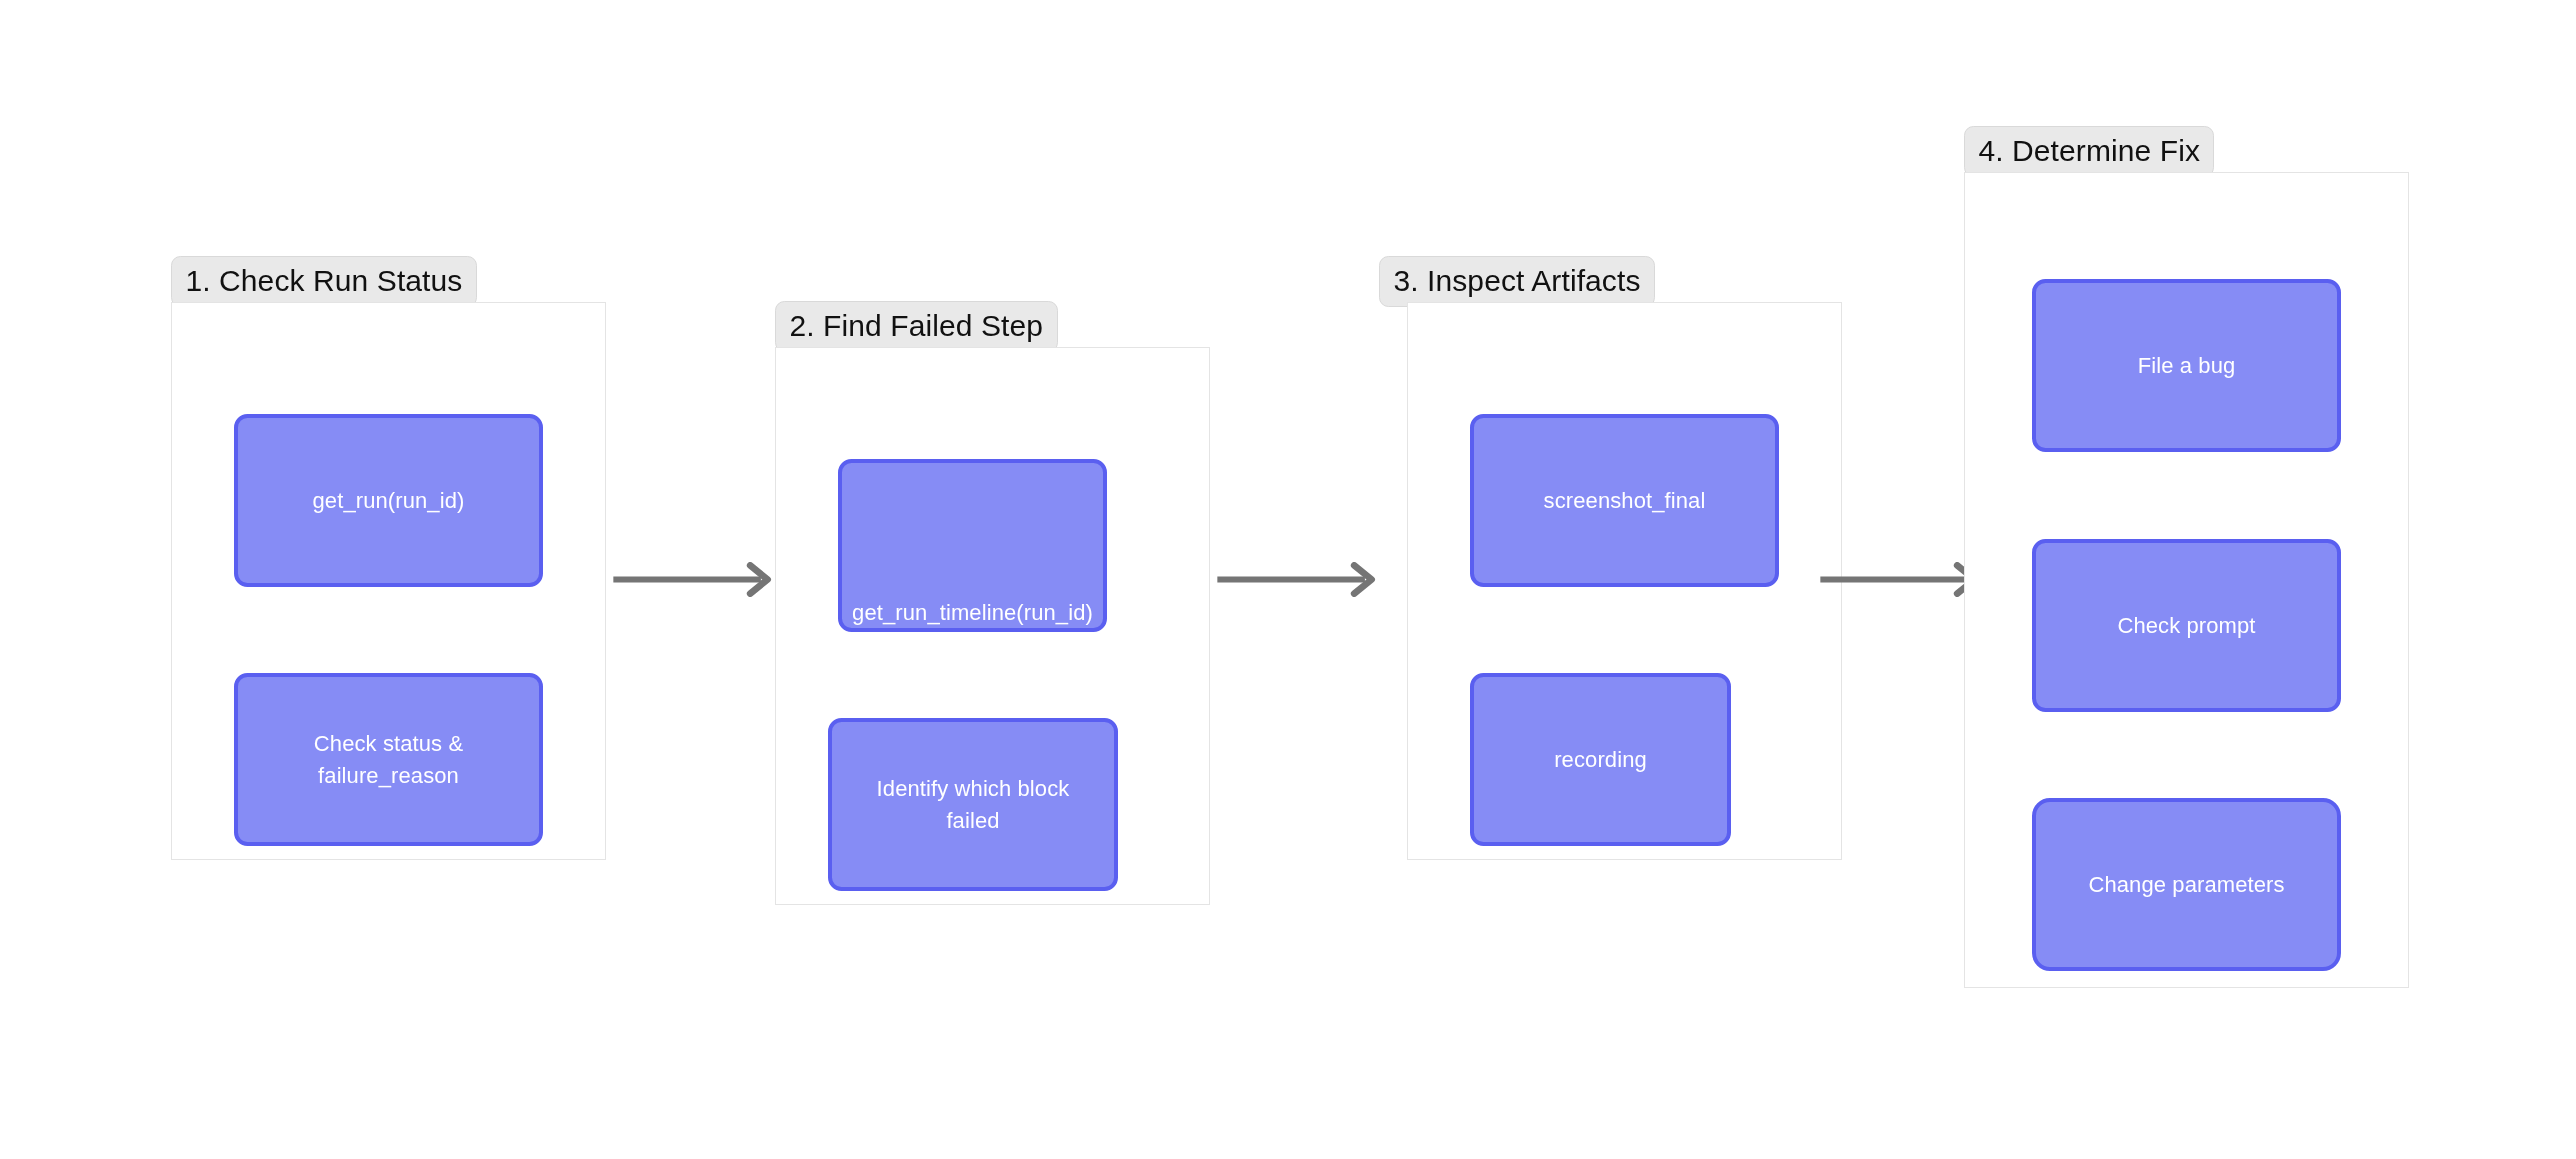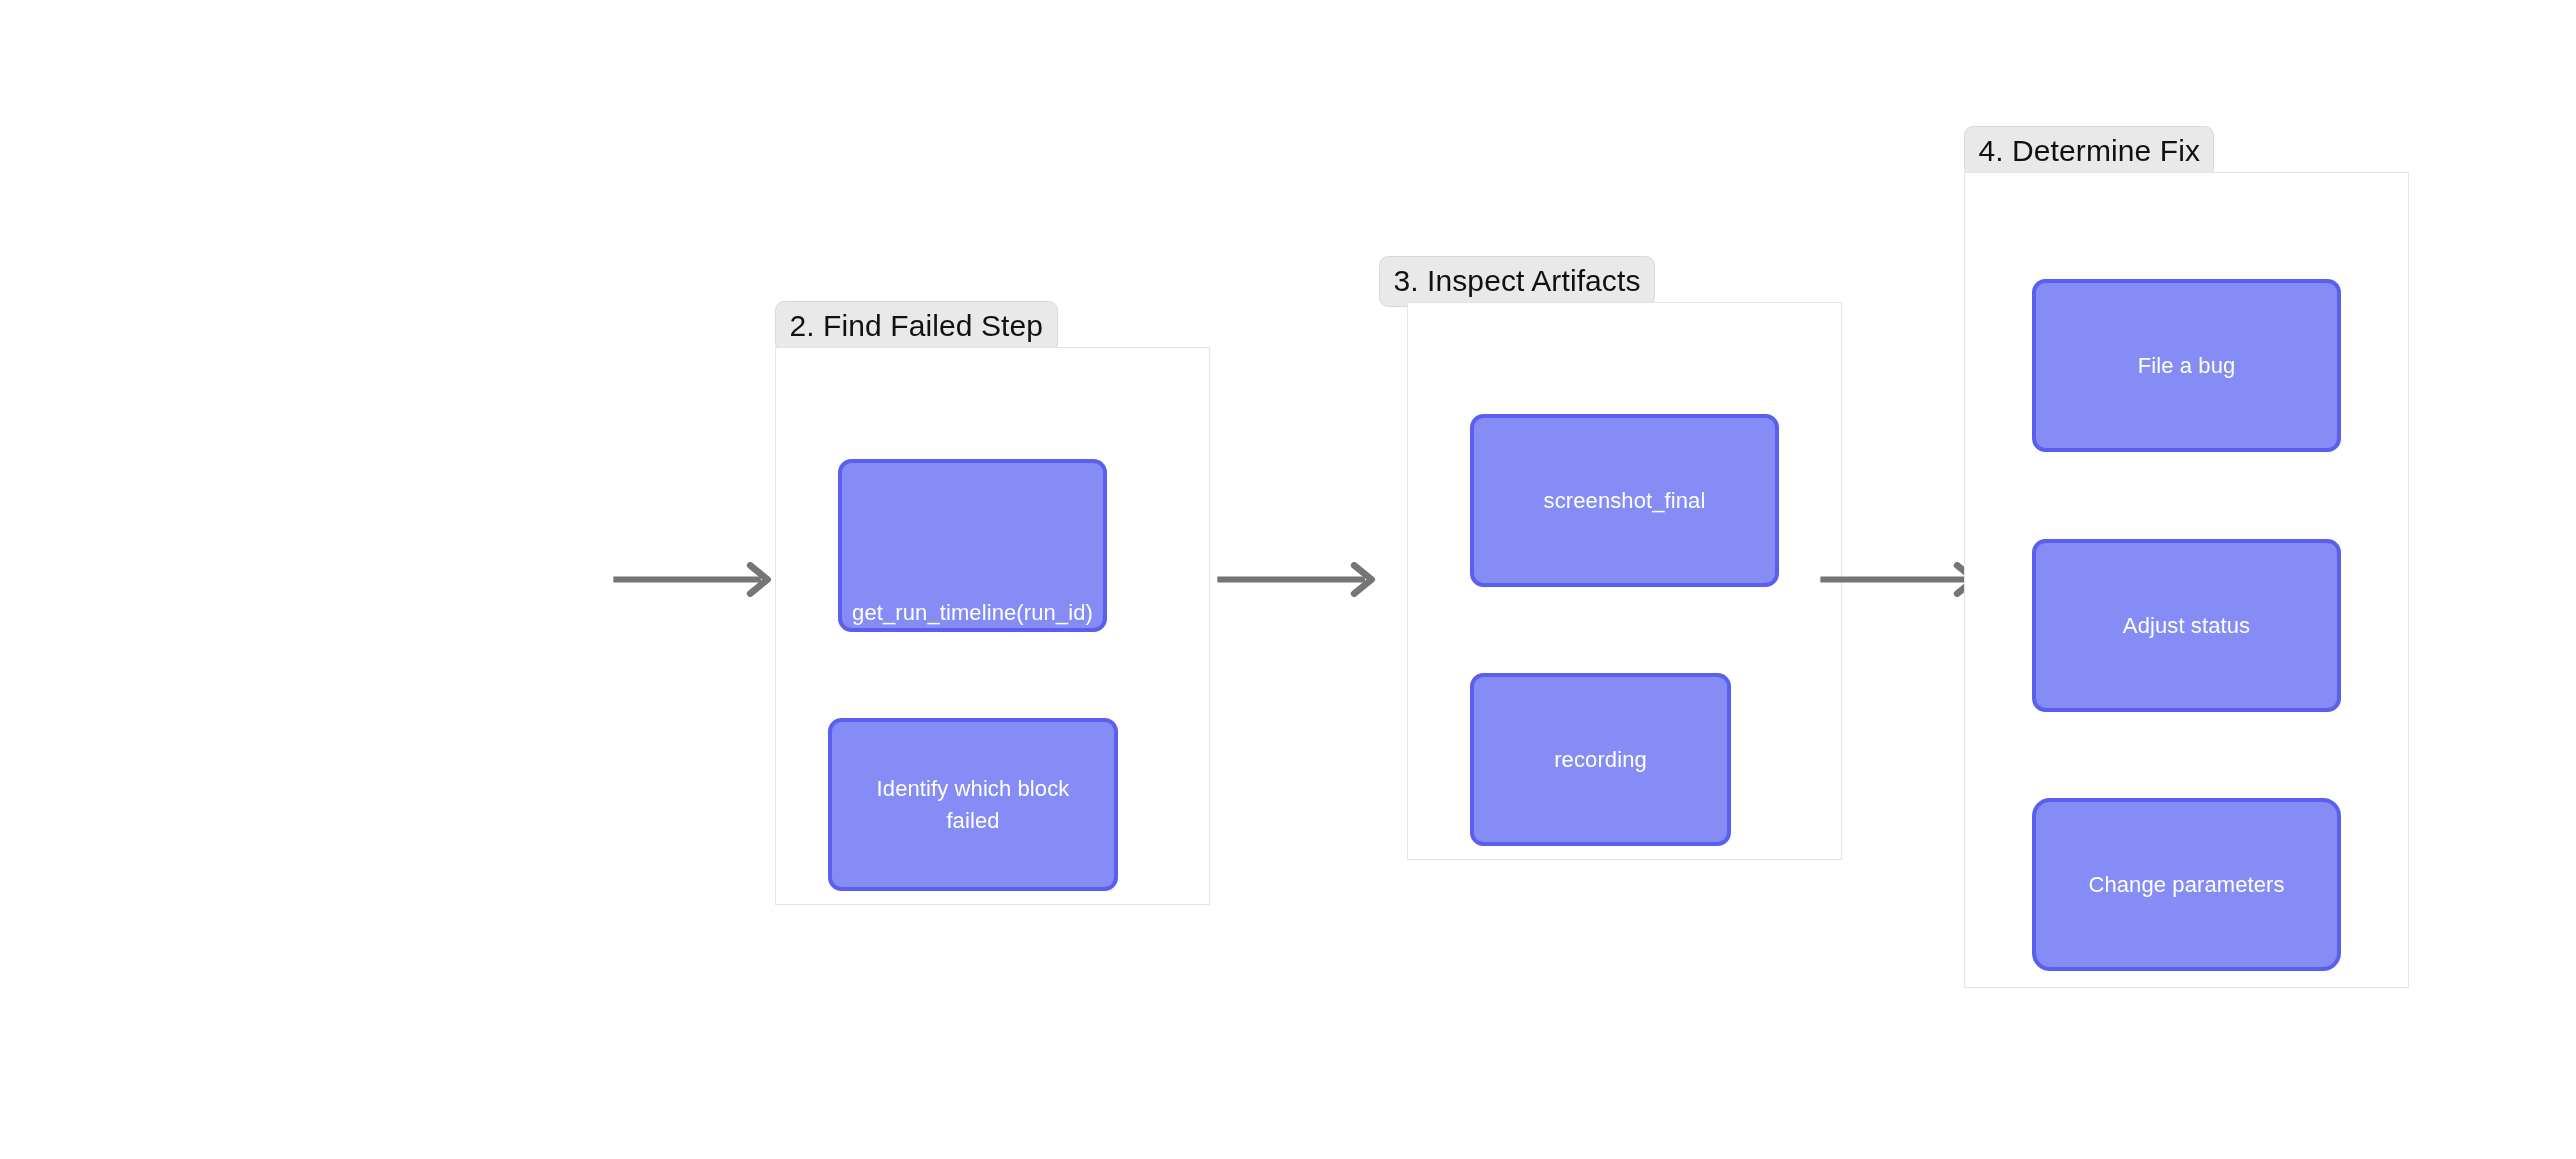--- a/index.html
+++ b/index.html
@@ -74,20 +74,35 @@
   }
   .arrow svg {
     display: block;
   }
 </style>
 </head>
 <body>
 
 <div id="canvas">
 
+  <div class="group" style="left:171px; top:256px; width:435px; height:604px;">
+    <div class="group-label">1. Check Run Status</div>
+    <div class="group-body" style="top:46px; width:435px; height:558px;">
+
+      <div class="node" style="left:62px; top:111px; width:309px; height:173px;">
+        <span>get_run(run_id)</span>
+      </div>
+
+      <div class="node" style="left:62px; top:370px; width:309px; height:173px;">
+        <span>Check status &amp;
+failure_reason</span>
+      </div>
+
+    </div>
+  </div>
 
   <div class="arrow" style="left:612px; top:562px; width:161px; height:35px;">
     <svg width="161" height="35" viewBox="0 0 240 52">
       <line x1="2" y1="26" x2="222" y2="26" stroke="#757575" stroke-width="9" stroke-linecap="butt"></line>
       <polyline points="206,5 232,26 206,47" fill="none" stroke="#757575" stroke-width="10" stroke-linecap="round" stroke-linejoin="round"></polyline>
     </svg>
   </div>
 
   <div class="group" style="left:775px; top:256px; width:435px; height:604px;margin-top:45px;">
     <div class="group-label">2. Find Failed Step</div>
@@ -136,21 +151,21 @@
 
   <div class="group" style="left:1964px; top:126px; width:445px; height:862px;">
     <div class="group-label">4. Determine Fix</div>
     <div class="group-body" style="top:46px; width:445px; height:816px;">
 
       <div class="node" style="left:67px; top:106px; width:309px; height:173px;">
         <span>File a bug</span>
       </div>
 
       <div class="node" style="left:67px; top:366px; width:309px; height:173px;">
-        <span>Adjust status</span>
+        <span>Check prompt</span>
       </div>
 
       <div class="node" style="left:67px; top:625px; width:309px; height:173px;border-radius:18px;">
         <span>Change parameters</span>
       </div>
 
     </div>
   </div>
 
 </div>

